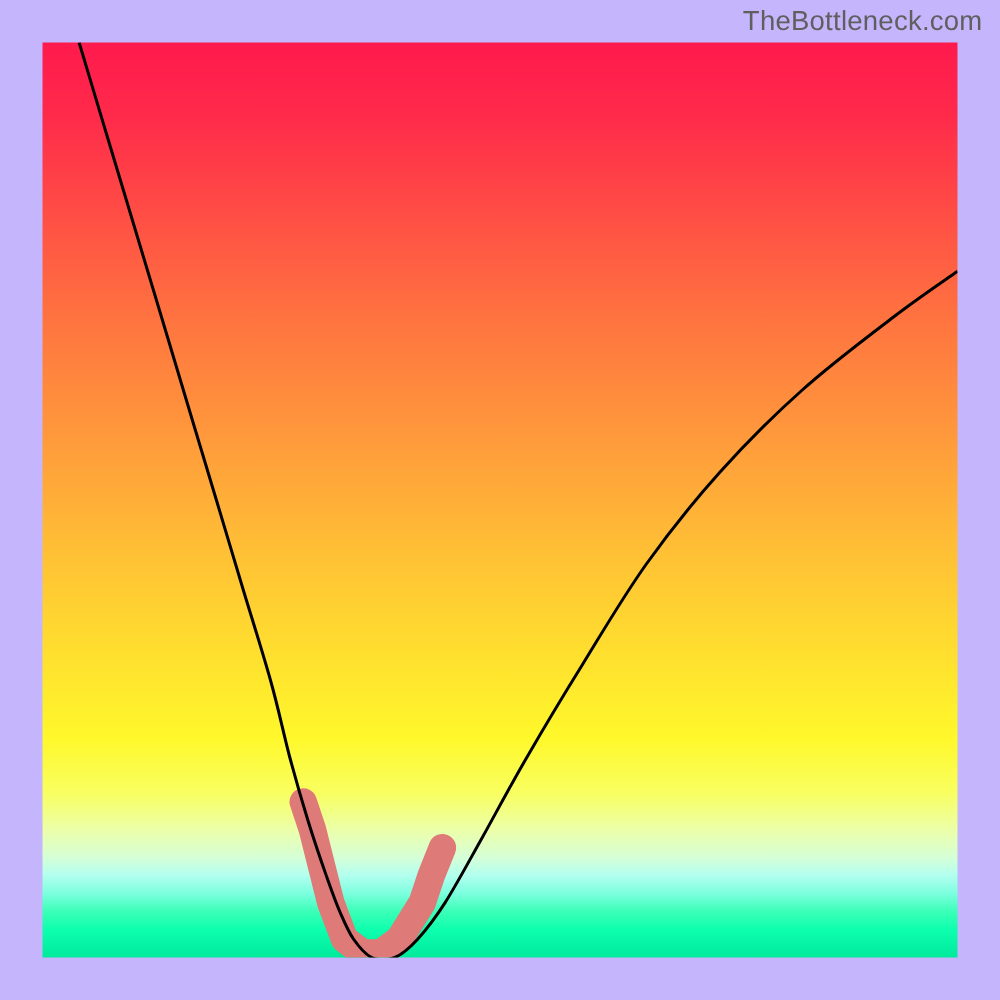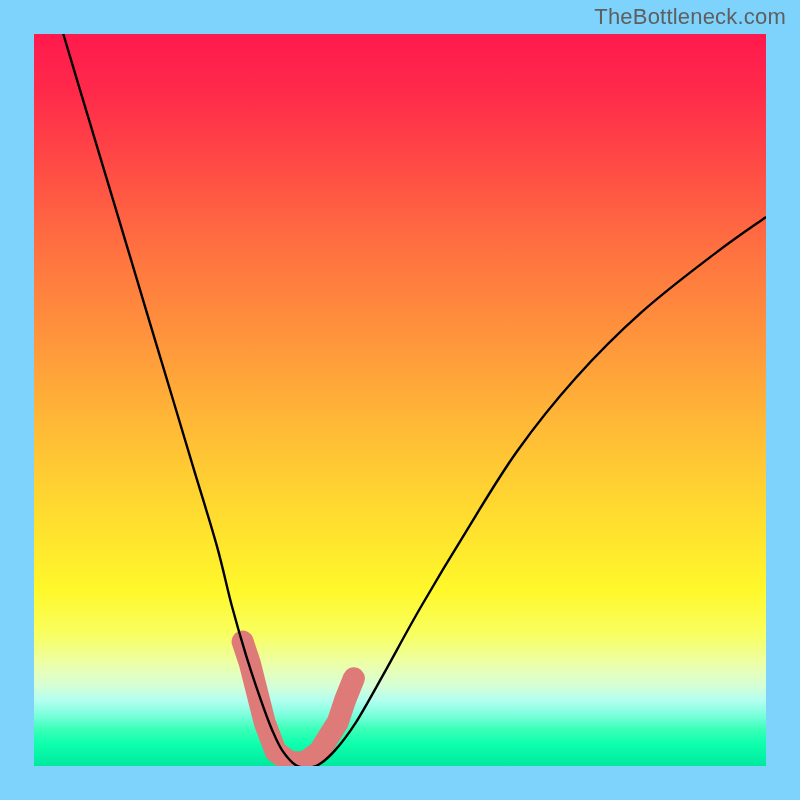--- a/index.html
+++ b/index.html
@@ -10,21 +10,21 @@
     overflow: hidden;
     background: #000;
     font-family: Arial, Helvetica, sans-serif;
   }
   .frame {
     position: absolute;
     left: 0;
     top: 0;
     width: 800px;
     height: 800px;
-    background: #7dd3fc;
+    background: #c4b5fd;
   }
   .plot {
     position: absolute;
     left: 34px;
     top: 34px;
     width: 732px;
     height: 732px;
     background: linear-gradient(
       to bottom,
       #ff1a4d 0%,

